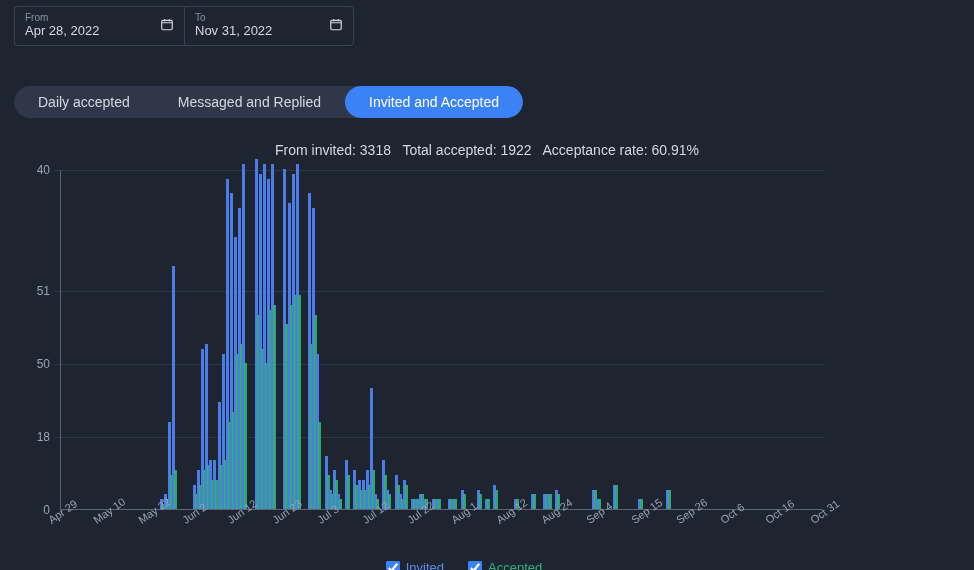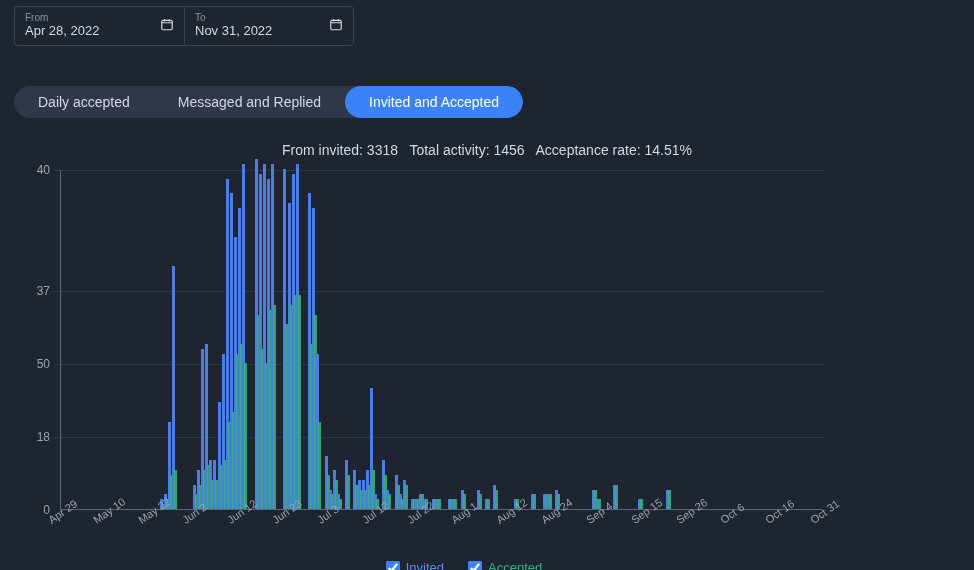--- a/index.html
+++ b/index.html
@@ -158,35 +158,35 @@
 <div class="tabs">
   <div class="tab">Daily accepted</div>
   <div class="tab">Messaged and Replied</div>
   <div class="tab active">Invited and Accepted</div>
 </div>
 
 <div class="summary">
   <span>From invited:</span>
   <span>3318</span>
   &nbsp;
-  <span>Total activity:</span>
-  <span>1456</span>
+  <span>Total accepted:</span>
+  <span>1922</span>
   &nbsp;
   <span>Acceptance rate:</span>
-  <span>14.51%</span>
+  <span>60.91%</span>
 </div>
 
 <div class="chart-wrap">
   <div class="y-axis" id="y-axis">
       <div class="y-tick" style="top: 340px;">0</div>
       <div class="y-tick" style="top: 267.143px;">18</div>
       <div class="y-grid" style="top: 267.143px;"></div>
       <div class="y-tick" style="top: 194.286px;">50</div>
       <div class="y-grid" style="top: 194.286px;"></div>
-      <div class="y-tick" style="top: 121.429px;">37</div>
+      <div class="y-tick" style="top: 121.429px;">51</div>
       <div class="y-grid" style="top: 121.429px;"></div>
       <div class="y-tick" style="top: 0px;">40</div>
       <div class="y-grid" style="top: 0px;"></div>
     </div>
   <div class="plot-area" id="plot">
       <div class="bar-group" style="left: 98.8541px;">
         <div class="bar-inv" style="height: 9.71429px;"></div>
         <div class="bar-acc" style="height: 4.85714px;"></div>
       </div>
       <div class="bar-group" style="left: 102.973px;">

